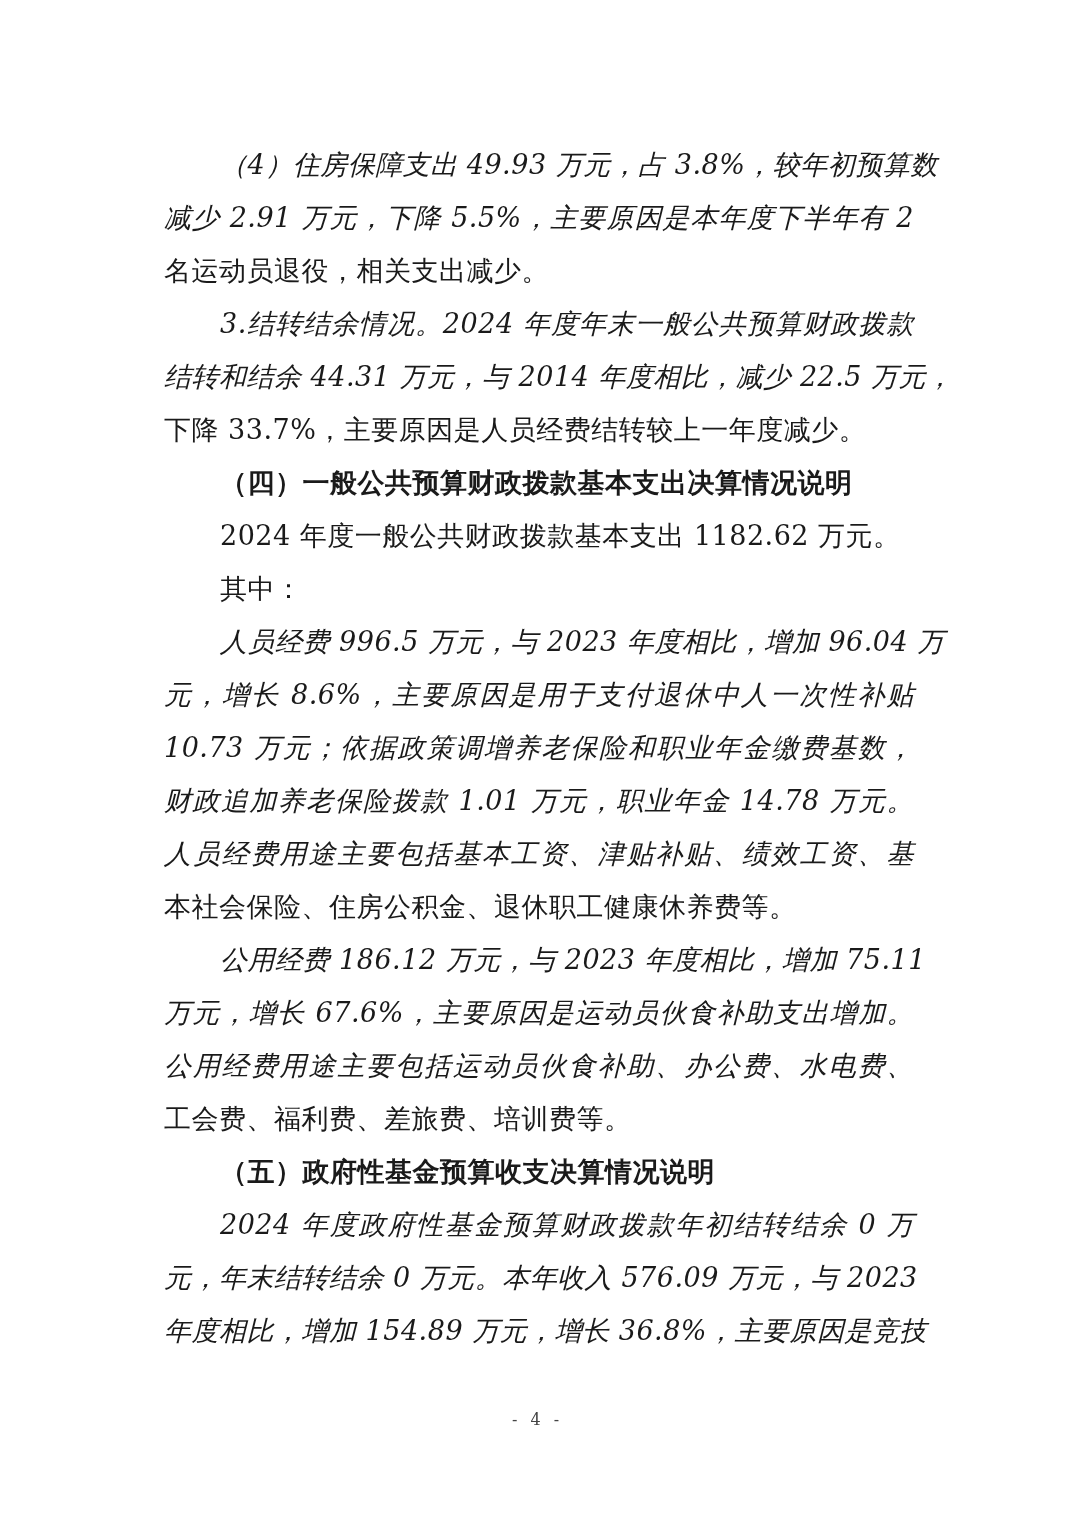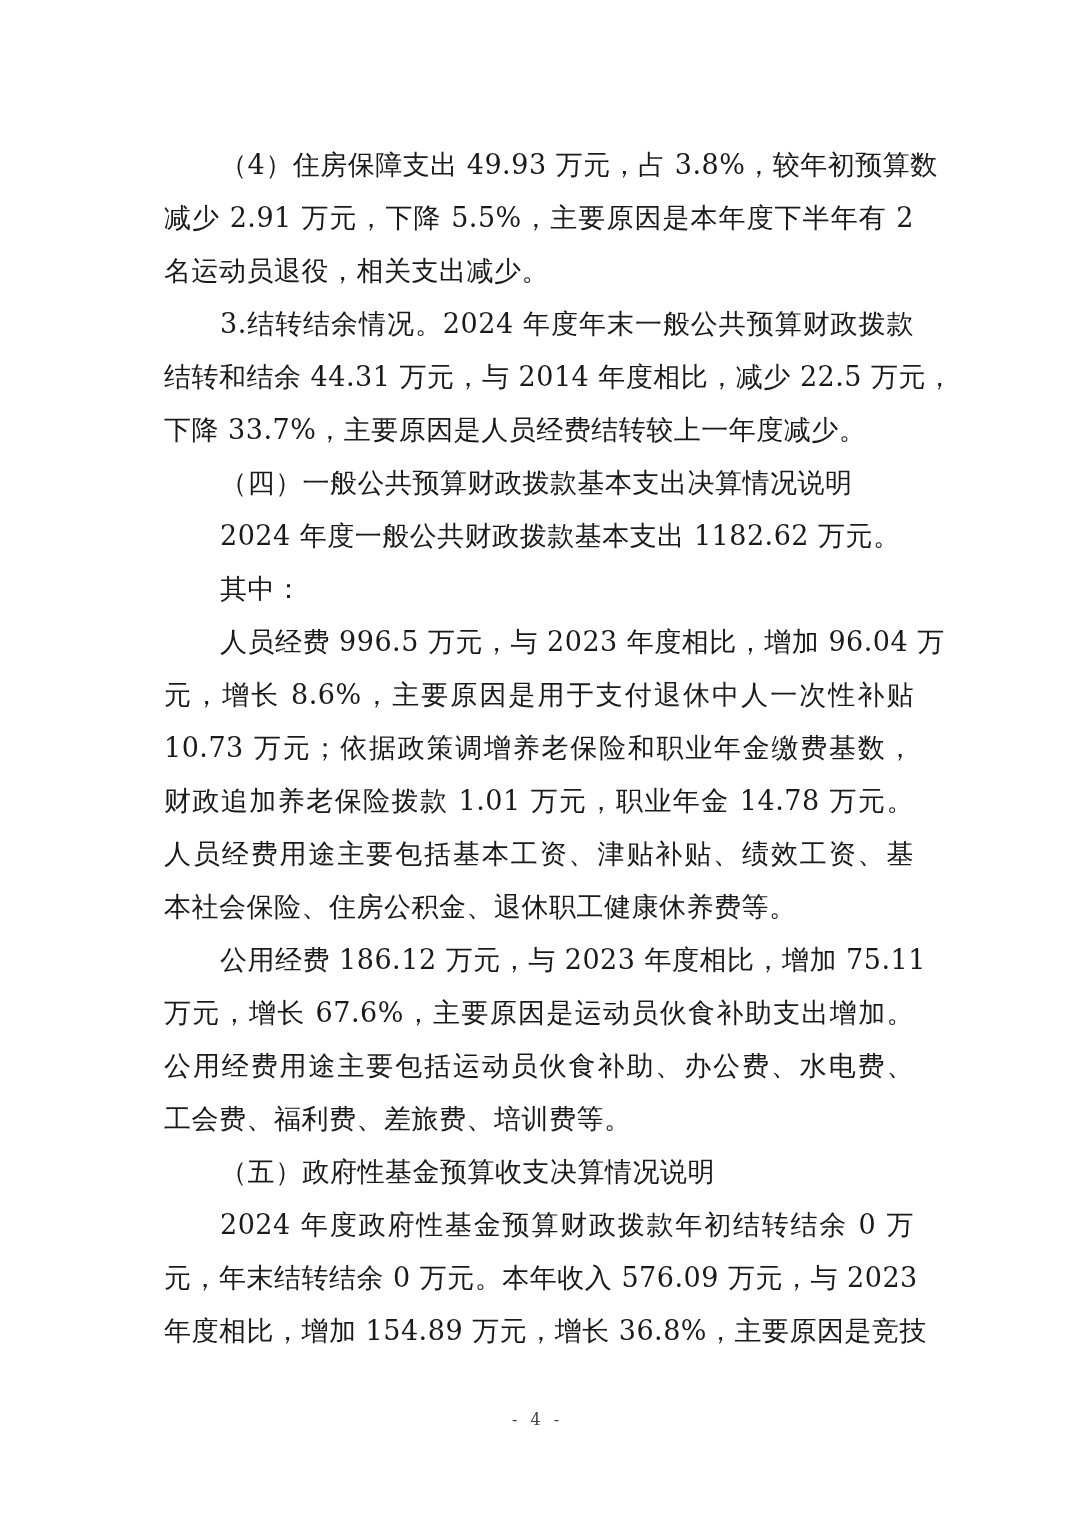--- a/index.html
+++ b/index.html
@@ -27,24 +27,25 @@
     height: 54px;
     font-size: 27px;
     line-height: 54px;
     white-space: nowrap;
     letter-spacing: 0.5px;
   }
   .line.justify {
     width: 750px;
     text-align: justify;
     text-align-last: justify;
+    font-style: italic;
   }
   .indent { left: 56px; }
   .indent.justify { width: 694px; }
-  .heading { font-weight: normal; }
+  .heading { font-weight: bold; }
   .page-number {
     position: absolute;
     left: 0;
     width: 1075px;
     top: 1410px;
     text-align: center;
     font-size: 16px;
     color: #444;
     font-family: "DejaVu Serif", serif;
     letter-spacing: 4px;

